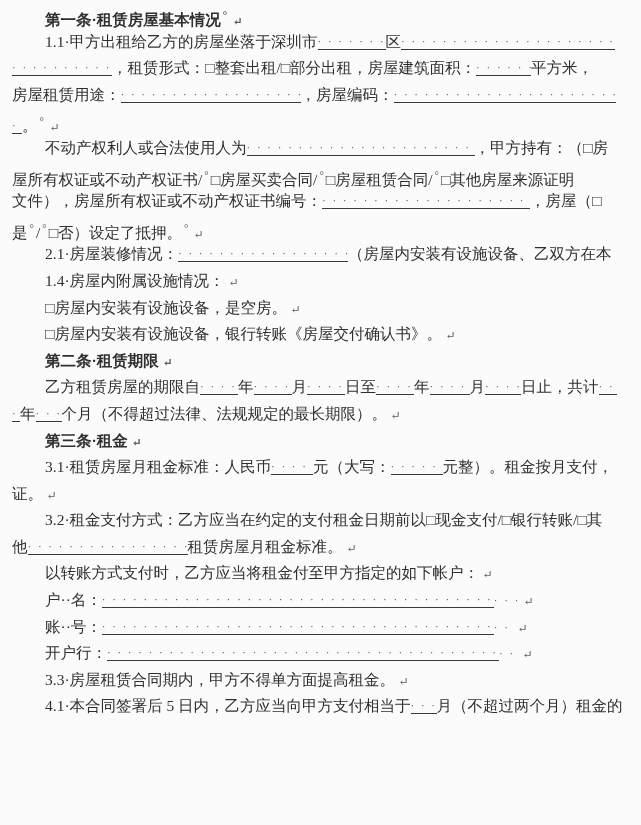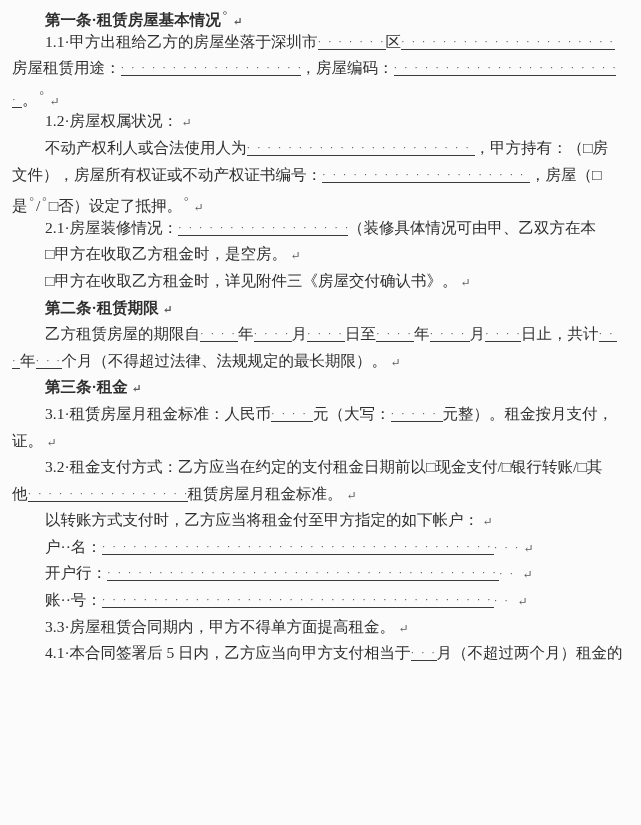--- a/index.html
+++ b/index.html
@@ -65,36 +65,38 @@
     padding-left:4px;
     transform:scaleX(1.1);
   }
 </style>
 </head>
 <body>
 
 <div class="page">
     <p class="line indent bold"><span class="run">第一条·租赁房屋基本情况</span><span class="deg">°</span><span class="pilcrow">↵</span></p>
     <p class="line indent"><span class="run">1.1·甲方出租给乙方的房屋坐落于深圳市</span><span class="blank" style="width: 68px;"></span><span class="run">区</span><span class="blank" style="width: 214px;"></span></p>
+    <p class="line"><span class="blank" style="width: 100px;"></span><span class="run">，租赁形式：</span><span class="checkbox">□</span><span class="run">整套出租/</span><span class="checkbox">□</span><span class="run">部分出租，房屋建筑面积：</span><span class="blank" style="width: 55px;"></span><span class="run">平方米，</span></p>
     <p class="line"><span class="run">房屋租赁用途：</span><span class="blank" style="width: 180px;"></span><span class="run">，房屋编码：</span><span class="blank" style="width: 222px;"></span></p>
     <p class="line"><span class="blank" style="width: 10px;"></span><span class="run">。</span><span class="deg">°</span><span class="pilcrow">↵</span></p>
-    <p class="line indent"><span class="run">1.2·房屋权属状况：</span><span class="pilcrow">↵</span></p>
     <p class="line indent"><span class="run">不动产权利人或合法使用人为</span><span class="blank" style="width: 228px;"></span><span class="run">，甲方持有：（</span><span class="checkbox">□</span><span class="run">房</span></p>
+    <p class="line"><span class="run">屋所有权证或不动产权证书/</span><span class="deg">°</span><span class="checkbox">□</span><span class="run">房屋买卖合同/</span><span class="deg">°</span><span class="checkbox">□</span><span class="run">房屋租赁合同/</span><span class="deg">°</span><span class="checkbox">□</span><span class="run">其他房屋来源证明</span></p>
     <p class="line"><span class="run">文件），房屋所有权证或不动产权证书编号：</span><span class="blank" style="width: 208px;"></span><span class="run">，房屋（</span><span class="checkbox">□</span></p>
     <p class="line"><span class="run">是</span><span class="deg">°</span><span class="run">/</span><span class="deg">°</span><span class="checkbox">□</span><span class="run">否）设定了抵押。</span><span class="deg">°</span><span class="pilcrow">↵</span></p>
-    <p class="line indent"><span class="run">2.1·房屋装修情况：</span><span class="blank" style="width: 170px;"></span><span class="run">（装修具体情况可由甲、乙双方在本</span></p>
-    <p class="line indent"><span class="checkbox">□</span><span class="run">甲方在收取乙方租金时，是空房。</span><span class="pilcrow">↵</span></p>
-    <p class="line indent"><span class="checkbox">□</span><span class="run">甲方在收取乙方租金时，详见附件三《房屋交付确认书》。</span><span class="pilcrow">↵</span></p>
+    <p class="line indent"><span class="run">2.1·房屋装修情况：</span><span class="blank" style="width: 170px;"></span><span class="run">（房屋内安装有设施设备、乙双方在本</span></p>
+    <p class="line indent"><span class="run">1.4·房屋内附属设施情况：</span><span class="pilcrow">↵</span></p>
+    <p class="line indent"><span class="checkbox">□</span><span class="run">房屋内安装有设施设备，是空房。</span><span class="pilcrow">↵</span></p>
+    <p class="line indent"><span class="checkbox">□</span><span class="run">房屋内安装有设施设备，银行转账《房屋交付确认书》。</span><span class="pilcrow">↵</span></p>
     <p class="line indent bold"><span class="run">第二条·租赁期限</span><span class="pilcrow">↵</span></p>
     <p class="line indent"><span class="run">乙方租赁房屋的期限自</span><span class="blank" style="width: 38px;"></span><span class="run">年</span><span class="blank" style="width: 38px;"></span><span class="run">月</span><span class="blank" style="width: 38px;"></span><span class="run">日至</span><span class="blank" style="width: 38px;"></span><span class="run">年</span><span class="blank" style="width: 40px;"></span><span class="run">月</span><span class="blank" style="width: 36px;"></span><span class="run">日止，共计</span><span class="blank" style="width: 18px;"></span></p>
     <p class="line"><span class="blank" style="width: 8px;"></span><span class="run">年</span><span class="blank" style="width: 26px;"></span><span class="run">个月（不得超过法律、法规规定的最长期限）。</span><span class="pilcrow">↵</span></p>
     <p class="line indent bold"><span class="run">第三条·租金</span><span class="pilcrow">↵</span></p>
     <p class="line indent"><span class="run">3.1·租赁房屋月租金标准：人民币</span><span class="blank" style="width: 42px;"></span><span class="run">元（大写：</span><span class="blank" style="width: 52px;"></span><span class="run">元整）。租金按月支付，</span></p>
     <p class="line"><span class="run">证。</span><span class="pilcrow">↵</span></p>
     <p class="line indent"><span class="run">3.2·租金支付方式：乙方应当在约定的支付租金日期前以</span><span class="checkbox">□</span><span class="run">现金支付/</span><span class="checkbox">□</span><span class="run">银行转账/</span><span class="checkbox">□</span><span class="run">其</span></p>
     <p class="line"><span class="run">他</span><span class="blank" style="width: 160px;"></span><span class="run">租赁房屋月租金标准。</span><span class="pilcrow">↵</span></p>
     <p class="line indent"><span class="run">以转账方式支付时，乙方应当将租金付至甲方指定的如下帐户：</span><span class="pilcrow">↵</span></p>
     <p class="line indent"><span class="run">户··名：</span><span class="blank" style="width: 392px;"></span><span class="dots" style="width: 26px;"></span><span class="pilcrow">↵</span></p>
+    <p class="line indent"><span class="run">账··号：</span><span class="blank" style="width: 392px;"></span><span class="dots" style="width: 20px;"></span><span class="pilcrow">↵</span></p>
     <p class="line indent"><span class="run">开户行：</span><span class="blank" style="width: 392px;"></span><span class="dots" style="width: 20px;"></span><span class="pilcrow">↵</span></p>
-    <p class="line indent"><span class="run">账··号：</span><span class="blank" style="width: 392px;"></span><span class="dots" style="width: 20px;"></span><span class="pilcrow">↵</span></p>
     <p class="line indent"><span class="run">3.3·房屋租赁合同期内，甲方不得单方面提高租金。</span><span class="pilcrow">↵</span></p>
     <p class="line indent"><span class="run">4.1·本合同签署后 5 日内，乙方应当向甲方支付相当于</span><span class="blank" style="width: 26px;"></span><span class="run">月（不超过两个月）租金的</span></p>
   </div>
 
 </body></html>

